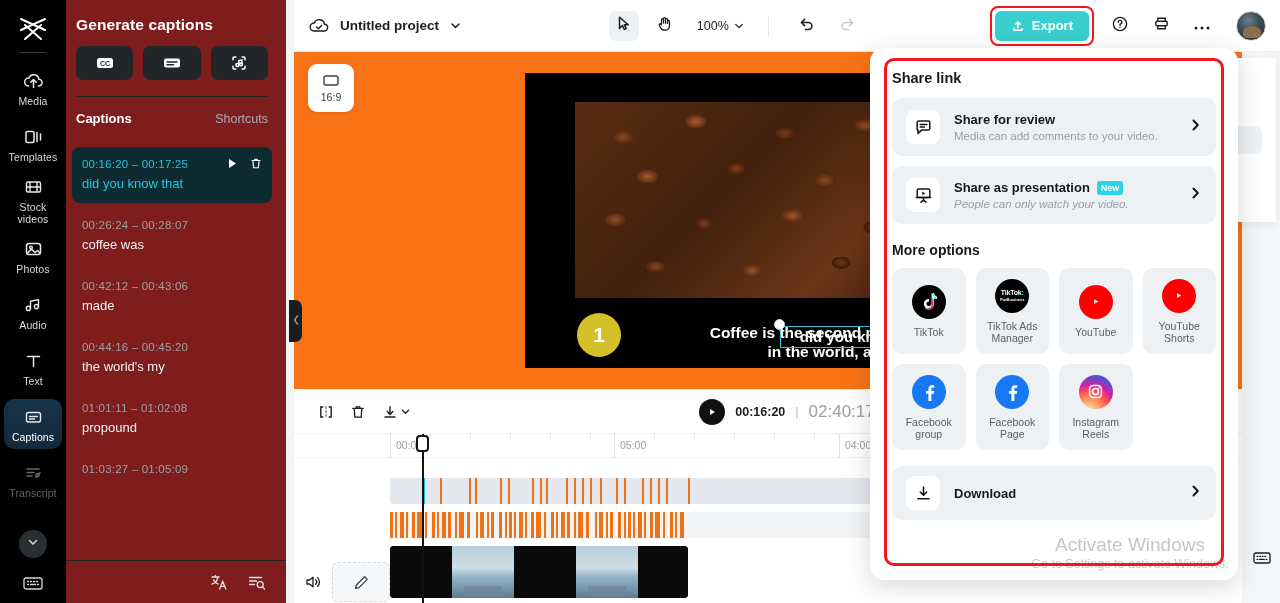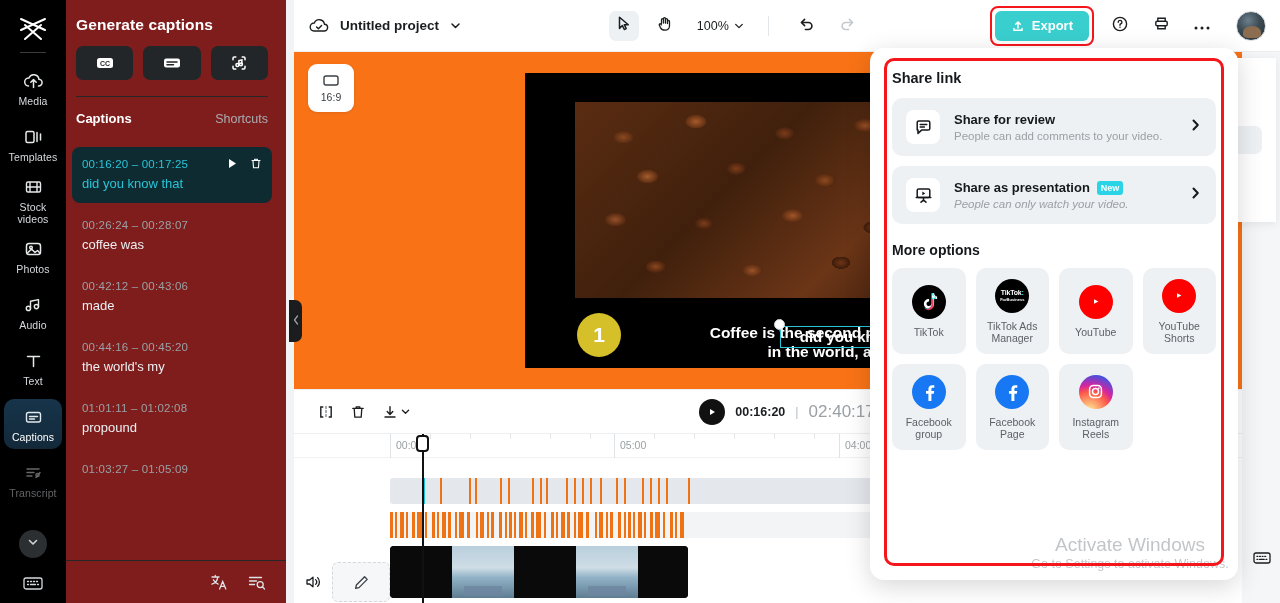--- a/index.html
+++ b/index.html
@@ -854,21 +854,21 @@
       <span class="pp-ico">
         <svg width="19" height="19" viewBox="0 0 19 19" fill="none" stroke="currentColor" stroke-width="1.5">
             <path d="M3.2 4.5a1.6 1.6 0 0 1 1.6-1.6h9.4a1.6 1.6 0 0 1 1.6 1.6v6a1.6 1.6 0 0 1-1.6 1.6H7.6L4 15.4v-3.3h-.8z" stroke-linejoin="round"></path>
             <path d="M6.2 6.4h6.6M6.2 9h4.2" stroke-linecap="round"></path>
           </svg>
       </span>
       <span class="pp-txt">
         <span class="pp-h">
           <span>Share for review</span>
         </span>
-        <span class="pp-s" style="display:block;">People can add comments to your video.</span>
+        <span class="pp-s" style="display:block;">Media can add comments to your video.</span>
       </span>
       <span class="pp-chev">
         <svg width="13" height="16" viewBox="0 0 13 16" fill="none" stroke="currentColor" stroke-width="2">
             <path d="M4.5 3.5L8.8 8l-4.3 4.5" stroke-linecap="round" stroke-linejoin="round"></path>
           </svg>
       </span>
     </div>
 
     <div class="pp-row">
       <span class="pp-ico">
@@ -961,20 +961,34 @@
               <circle cx="9.5" cy="9.5" r="3"></circle>
               <circle cx="12.9" cy="6.1" r=".9" fill="#fff" stroke="none"></circle>
             </svg>
         </span>
         <span class="tl-lbl">Instagram Reels</span>
       </div>
 
       <div></div>
     </div>
 
+    <div class="pp-download">
+      <span class="pp-ico">
+        <svg width="19" height="19" viewBox="0 0 19 19" fill="none" stroke="currentColor" stroke-width="1.6">
+            <path d="M9.5 3v8M6.3 8l3.2 3.2L12.7 8" stroke-linecap="round" stroke-linejoin="round"></path>
+            <path d="M4 14.8h11" stroke-linecap="round"></path>
+          </svg>
+      </span>
+      <span class="pp-dl-label">Download</span>
+      <span class="pp-chev">
+        <svg width="13" height="16" viewBox="0 0 13 16" fill="none" stroke="currentColor" stroke-width="2">
+            <path d="M4.5 3.5L8.8 8l-4.3 4.5" stroke-linecap="round" stroke-linejoin="round"></path>
+          </svg>
+      </span>
+    </div>
   </div>
 
   <div class="popup-outline"></div>
 
   <div class="watermark">
     <div class="wm1">Activate Windows</div>
     <div class="wm2">Go to Settings to activate Windows.</div>
   </div>
 
 </div>

